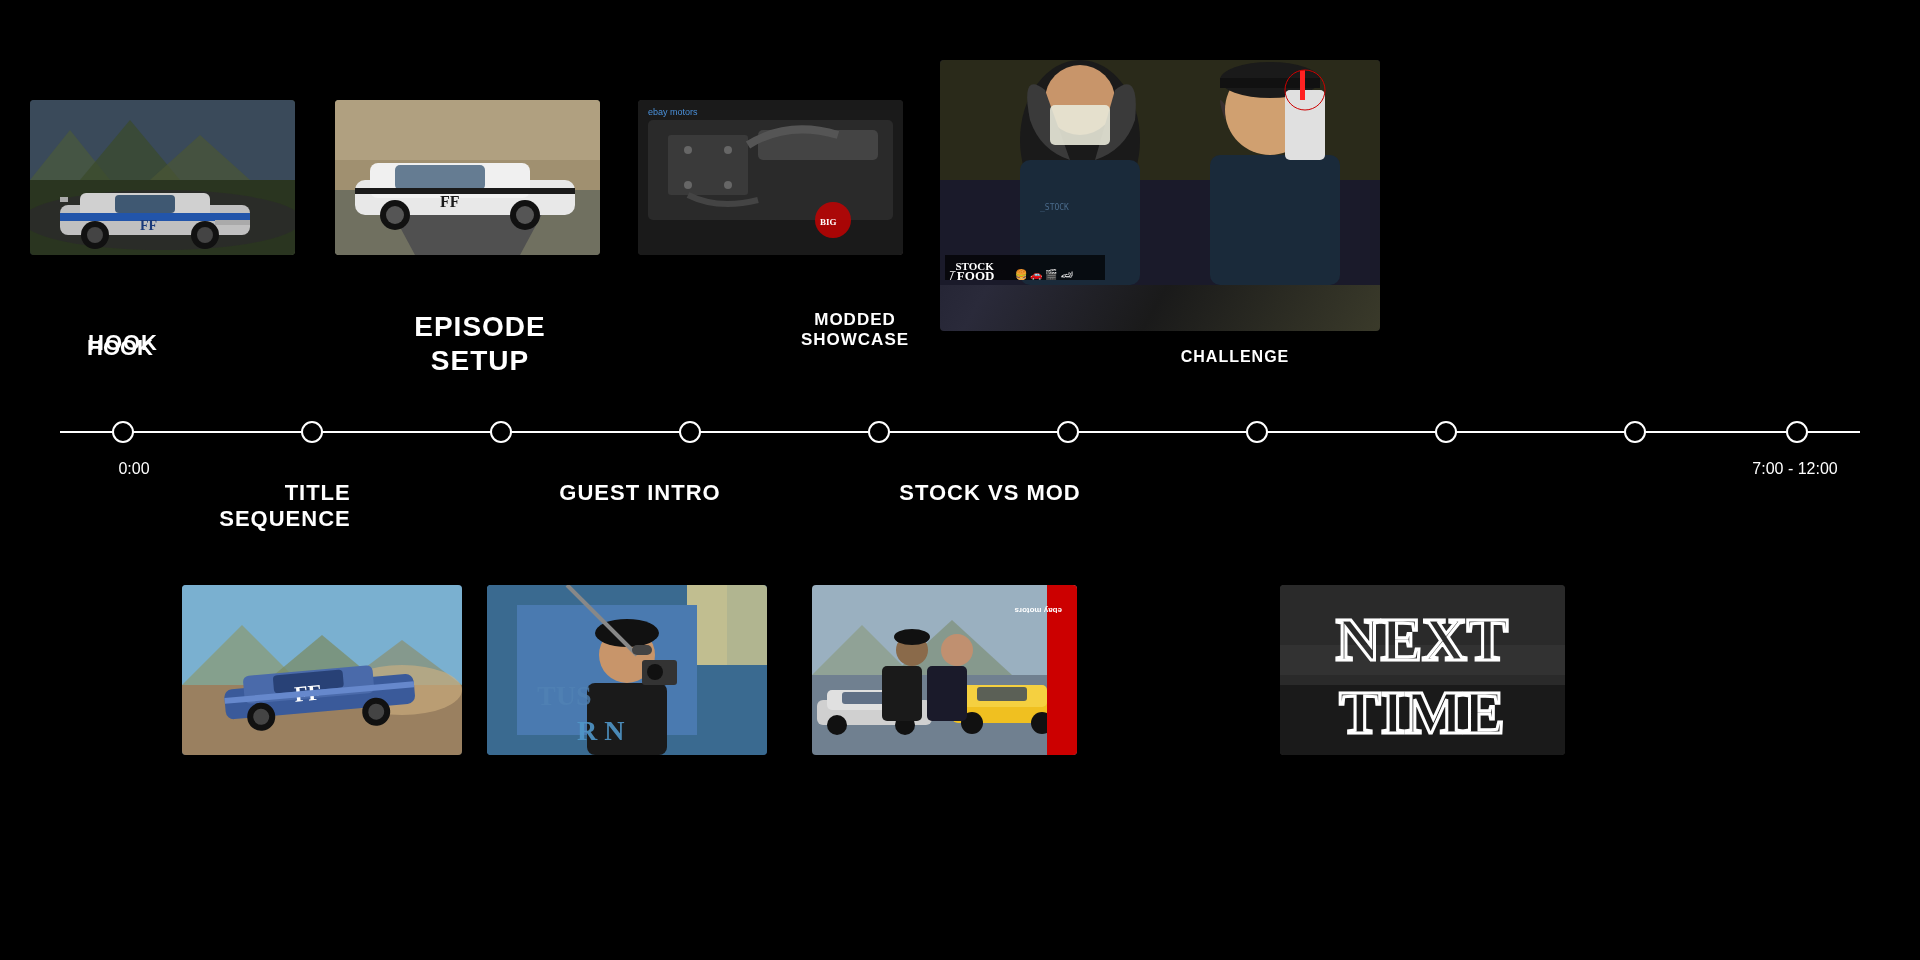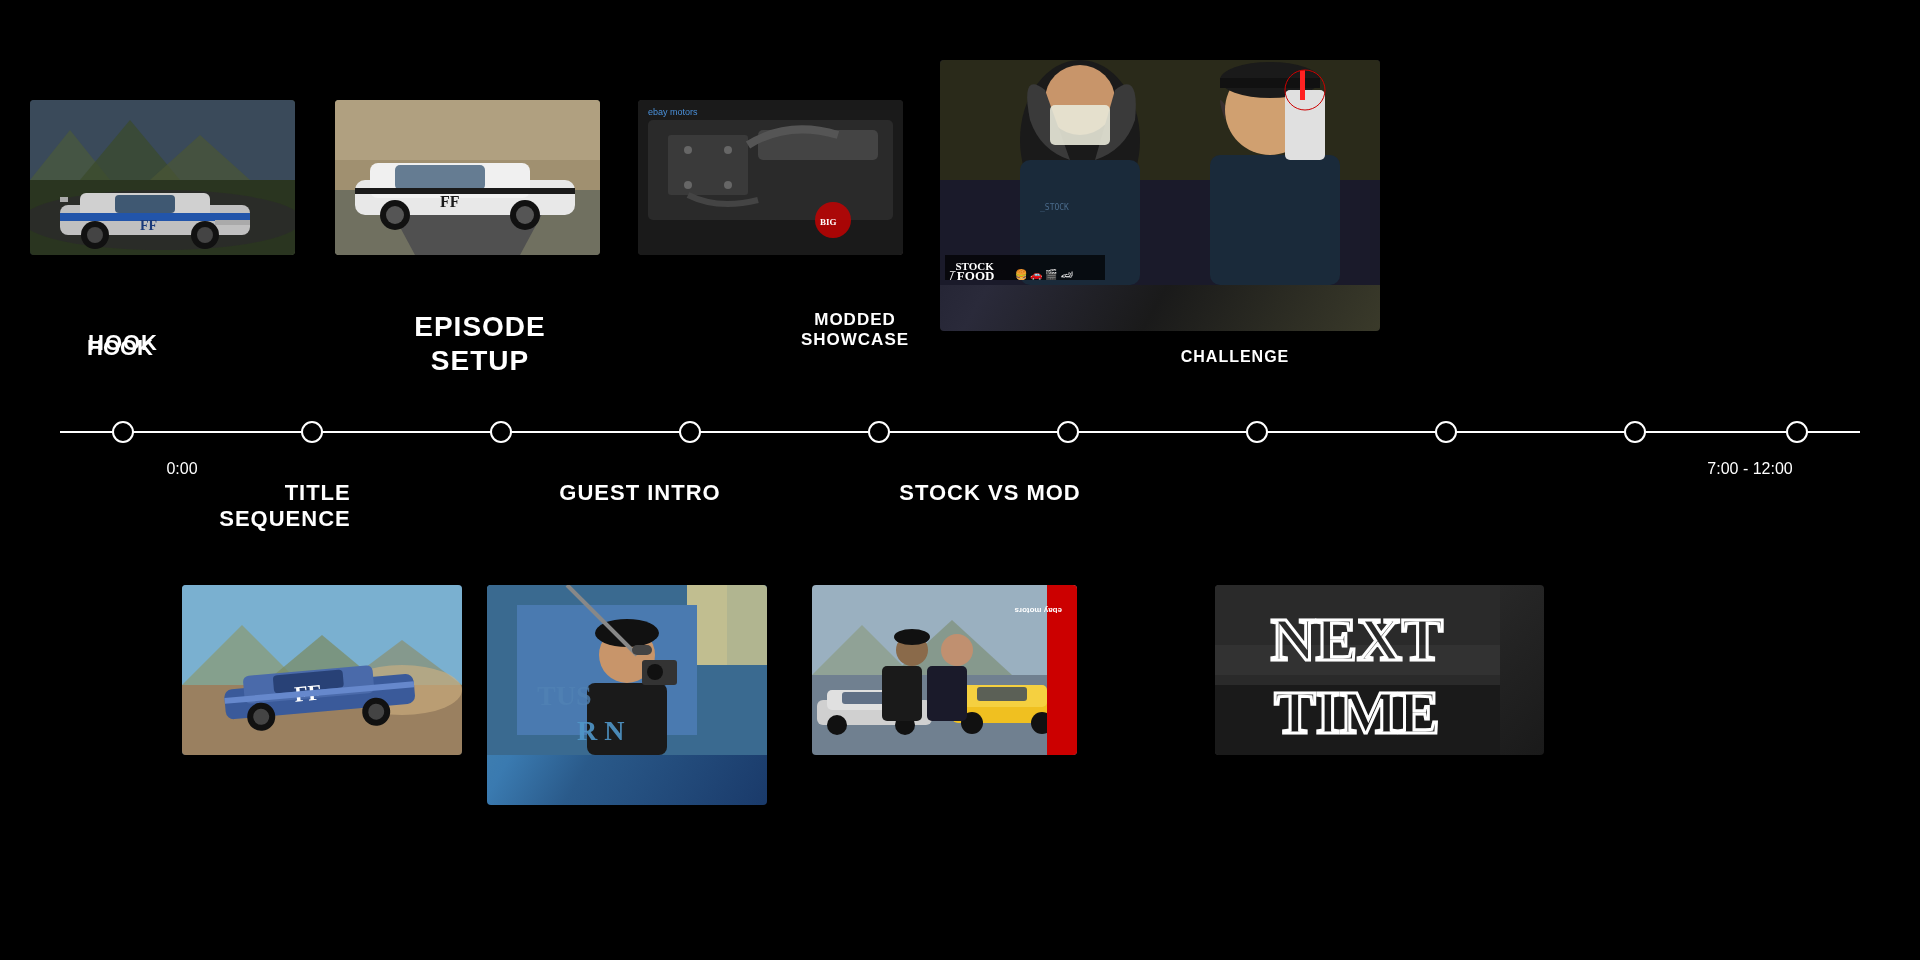--- a/index.html
+++ b/index.html
@@ -145,52 +145,51 @@
       line-height: 1.2;
     }
 
     .time-label {
       position: absolute;
       top: 460px;
       font-family: Arial, sans-serif;
       font-size: 16px;
       color: #fff;
       transform: translateX(-50%);
-      margin-left: 48px;
     }
 
     
     .thumb-bottom {
       position: absolute;
       top: 585px;
       border-radius: 4px;
       overflow: hidden;
     }
 
     .thumb-title {
       left: 182px;
       width: 280px;
       height: 170px;
     }
 
     .thumb-guest {
       left: 487px;
       width: 280px;
-      height: 220px;
+      height: 170px;
     }
 
     .thumb-stock {
       left: 812px;
       width: 265px;
       height: 170px;
     }
 
     .thumb-next {
-      left: 1215px;
-      width: 329px;
+      left: 1280px;
+      width: 285px;
       height: 170px;
     }
 
     .thumb-title .thumb-inner {
       width: 100%; height: 100%;
       background: linear-gradient(135deg, #5a8ab0 0%, #3a6a90 30%, #2a3a5a 60%, #1a2a3a 100%);
       position: relative;
     }
     .thumb-guest .thumb-inner {
       width: 100%; height: 100%;
@@ -397,21 +396,21 @@
 
   <div class="label-below" style="left: 640px; top: 480px; white-space:nowrap;">
     GUEST INTRO
   </div>
 
   <div class="label-below" style="left: 990px; top: 480px; white-space:nowrap;">
     STOCK VS MOD
   </div>
 
 
-  <div style="position:absolute; top: 460px; left: 1750px; font-family: Arial, sans-serif; font-size: 16px; color: #fff; transform: translateX(-50%);">7:00 - 12:00</div>
+  <div style="position:absolute; top: 460px; left: 1795px; font-family: Arial, sans-serif; font-size: 16px; color: #fff; transform: translateX(-50%);">7:00 - 12:00</div>
 
   <div class="thumb-bottom thumb-title">
     <div class="thumb-inner">
       <svg width="280" height="170" viewBox="0 0 280 170" style="position:absolute;top:0;left:0;">
 
         <rect width="280" height="100" fill="#7ab0d0"></rect>
         <rect y="100" width="280" height="70" fill="#9a8060"></rect>
 
         <polygon points="0,100 60,40 120,100" fill="#8a9a70" opacity="0.7"></polygon>
         <polygon points="80,100 140,50 200,100" fill="#7a8a60" opacity="0.7"></polygon>

